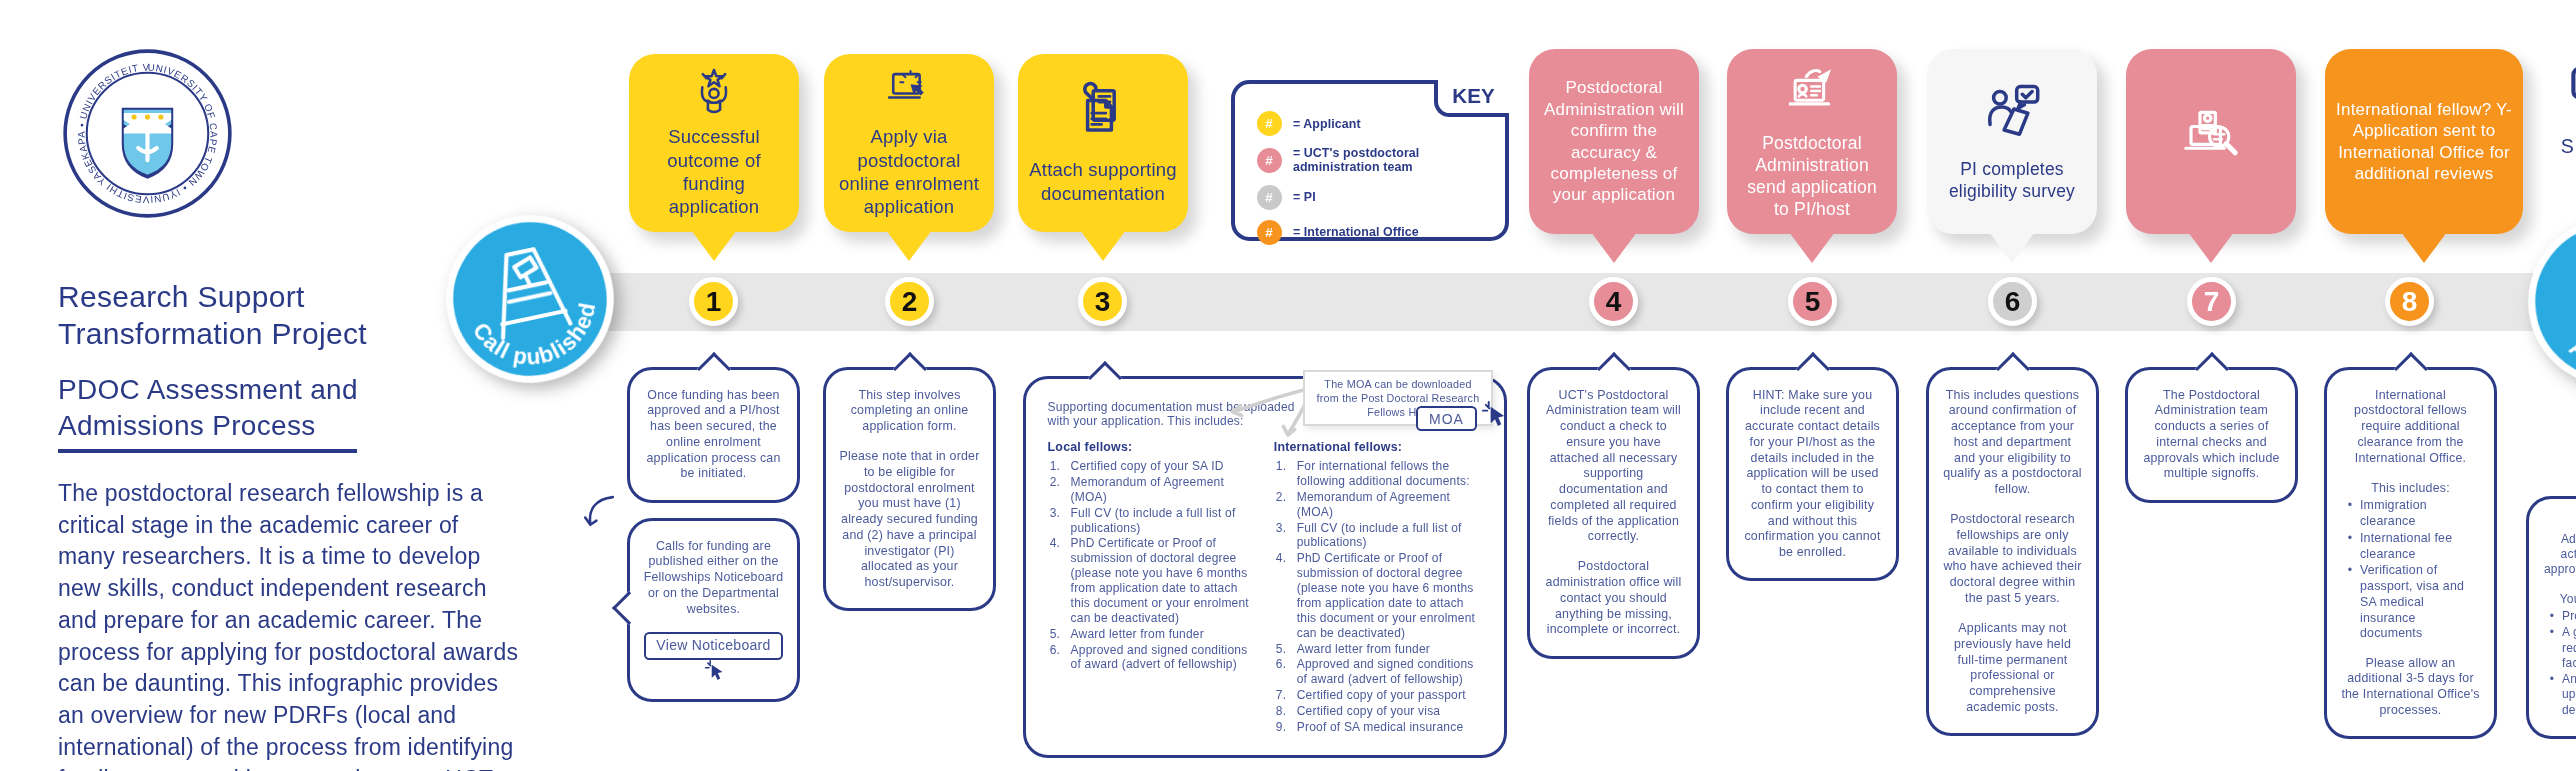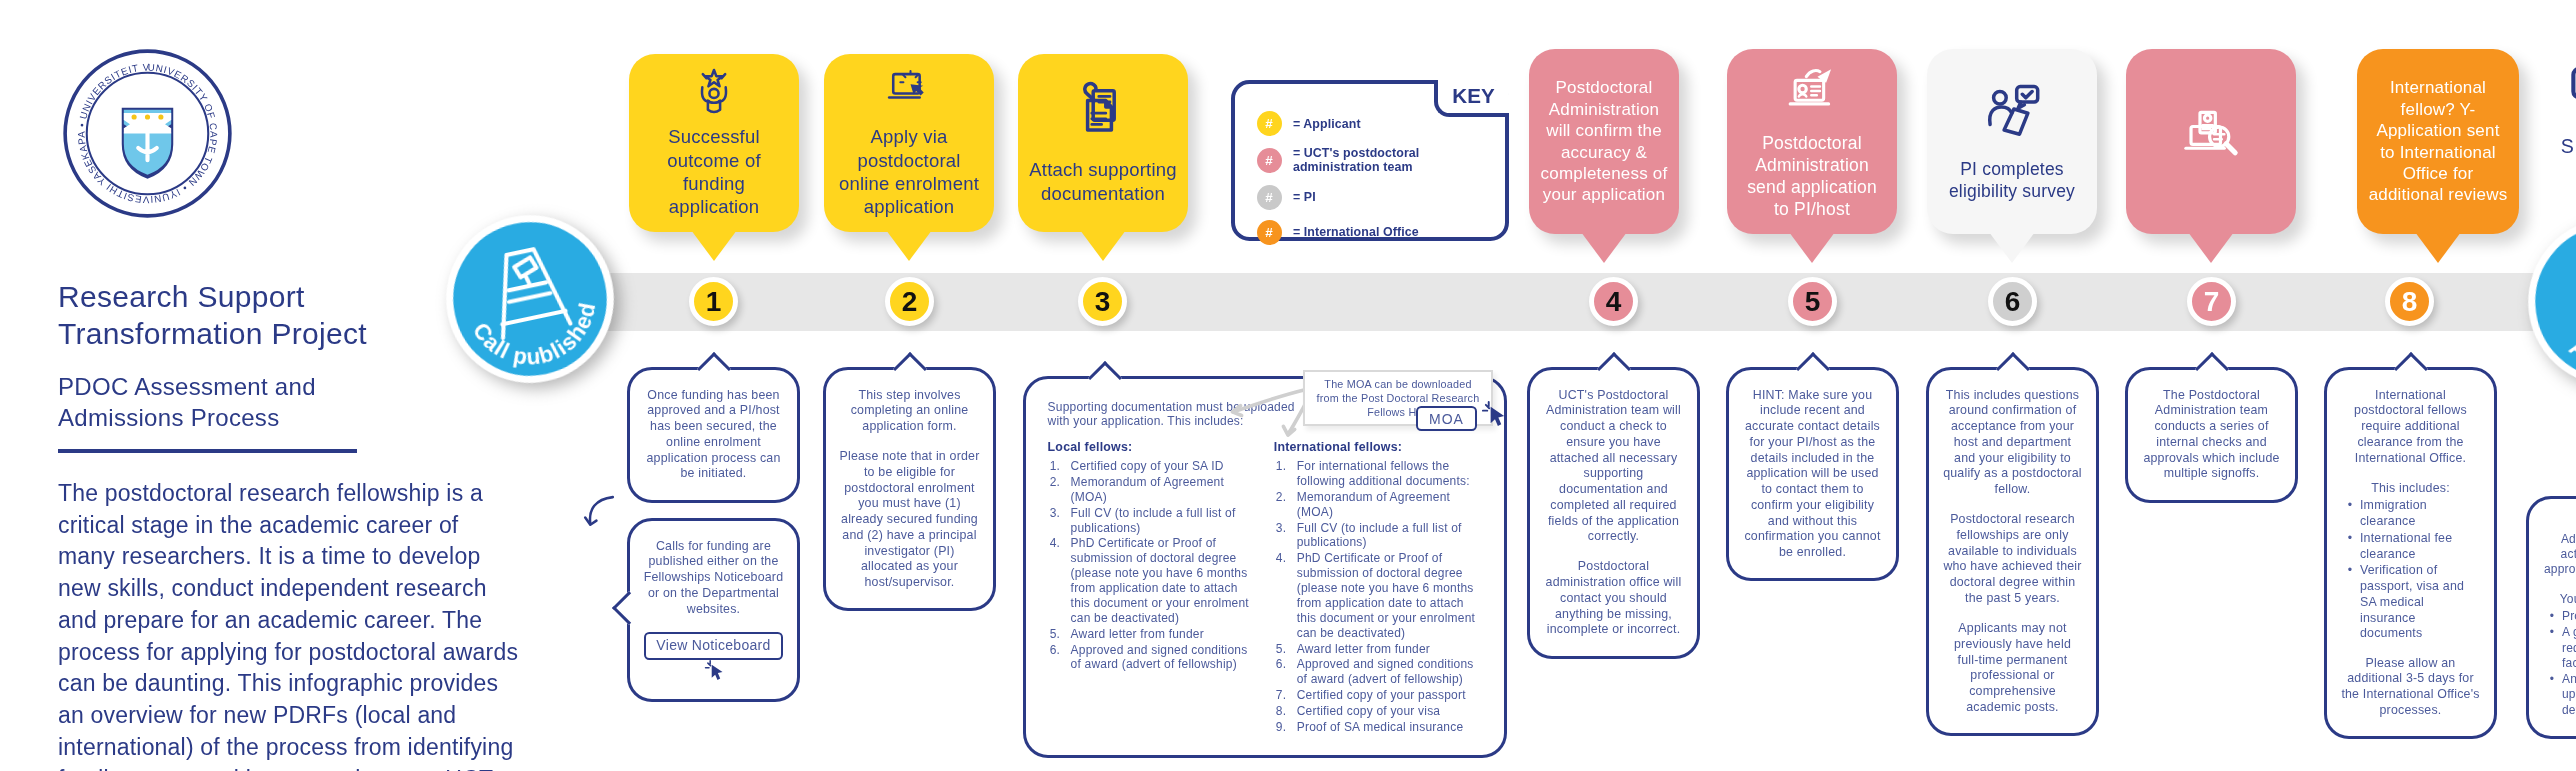--- a/index.html
+++ b/index.html
@@ -6,21 +6,21 @@
     --navy:#2b3a86; --note:#4b5a9b; --yellow:#ffd51e; --pink:#e68d98;
     --orange:#f7941e; --cyan:#29abe2; --band:#e7e7e7; --bubwhite:#f6f6f6;
     --keygray:#c9c9c9; --ltgray:#d9d9d9;
   }
   *{box-sizing:border-box;margin:0;padding:0;}
   html,body{width:2759px;height:771px;background:#fff;font-family:"Liberation Sans",sans-serif;}
   .canvas{position:relative;width:2759px;height:771px;overflow:hidden;background:#fff;}
 
   
   .page-title{position:absolute;left:58px;top:278px;width:361px;font-size:30px;line-height:1.24;color:var(--navy);font-weight:400;letter-spacing:0.3px;}
-  .page-subtitle{position:absolute;left:58px;top:372px;width:330px;font-size:24px;line-height:1.28;color:var(--navy);font-weight:400;letter-spacing:0.3px;}
+  .page-subtitle{position:absolute;left:58px;top:372px;width:330px;font-size:28px;line-height:1.28;color:var(--navy);font-weight:400;letter-spacing:0.3px;}
   .divider{position:absolute;left:58px;top:449px;width:299px;height:3.6px;background:var(--navy);}
   .intro{position:absolute;left:58px;top:478px;width:464px;font-size:23px;line-height:1.38;color:var(--navy);letter-spacing:0.2px;}
 
   
   .band{position:absolute;left:523px;top:273px;width:2032px;height:58px;background:var(--band);}
 
   
   .badge{position:absolute;width:180px;height:180px;}
   .badge svg{filter:drop-shadow(5.2px 7.2px 8.2px rgba(0,0,0,.28));}
 
@@ -270,21 +270,21 @@
     <path d="M172 24 C156 52 144 76 130 98"></path>
       <path d="M119 86 l9 17 13 -11"></path>
   </svg>
   <div class="moa-tip">The MOA can be downloaded from the Post Doctoral Research Fellows Hub</div>
   <div class="moa-btn">MOA</div>
   <svg style="position:absolute;left:1481px;top:401px;" width="27" height="27" viewBox="0 0 56 56">
     <path d="M20 12 L20 46 L29 38 L35 52 L42 48 L36 34 L48 31 Z" fill="#2b3a86"></path>
     <path d="M10 8 l7 7 M4 20 h9 M16 2 v9" stroke="#2b3a86" stroke-width="4" stroke-linecap="round"></path>
   </svg>
 
-  <div class="bubble b-pink" style="left:1529px;top:49px;width:150px;height:185px;">
+  <div class="bubble b-pink" style="left:1529px;top:49px;width:170px;height:185px;">
     <p style="font-size:17px;">Postdoctoral Administration will confirm the accuracy &amp; completeness of your application</p>
   </div>
   <div class="numcircle c-pink" style="left:1589px;">4</div>
   <div class="note" style="left:1527px;top:367px;width:173px;">
     <div class="chev"></div>
     <div>
         <p>UCT's Postdoctoral Administration team will conduct a check to ensure you have attached all necessary supporting documentation and completed all required fields of the application correctly.</p>
         <p>Postdoctoral administration office will contact you should anything be missing, incomplete or incorrect.</p>
       </div>
   </div>
@@ -343,21 +343,21 @@
     </svg>
   </div>
   <div class="numcircle c-pink n-light" style="left:2187px;">7</div>
   <div class="note" style="left:2125px;top:367px;width:173px;">
     <div class="chev"></div>
     <div>
         <p>The Postdoctoral Administration team conducts a series of internal checks and approvals which include multiple signoffs.</p>
       </div>
   </div>
 
-  <div class="bubble b-orange" style="left:2325px;top:49px;width:162px;height:185px;margin-left:32px;">
+  <div class="bubble b-orange" style="left:2325px;top:49px;width:198px;height:185px;">
     <p style="font-size:17px;">International fellow? Y- Application sent to International Office for additional reviews</p>
   </div>
   <div class="numcircle c-orange n-light" style="left:2385px;">8</div>
   <div class="note" style="left:2324px;top:367px;width:173px;">
     <div class="chev"></div>
     <p>International postdoctoral fellows require additional clearance from the International Office.</p>
     <p style="margin-bottom:2.1px;">This includes:</p>
     <ul>
         <li>Immigration clearance</li>
         <li>International fee clearance</li>

